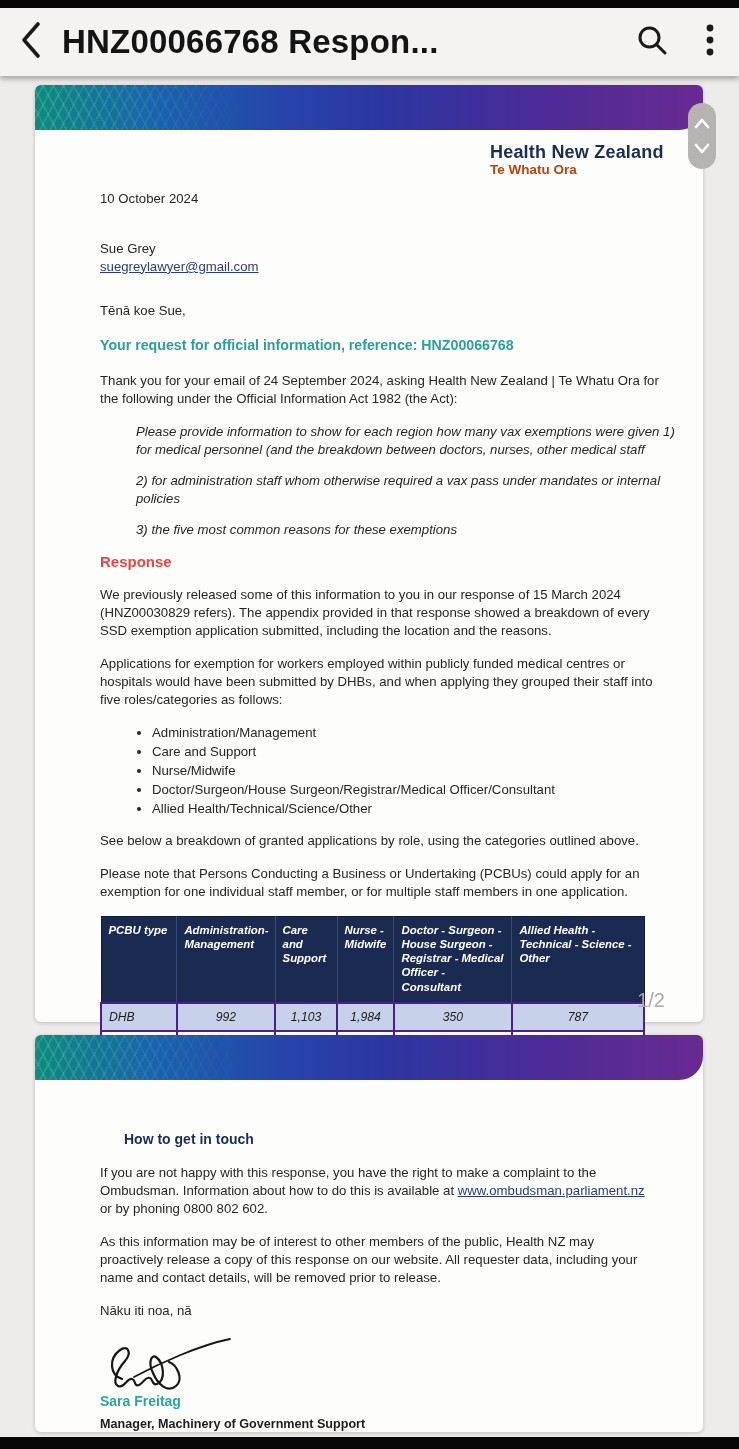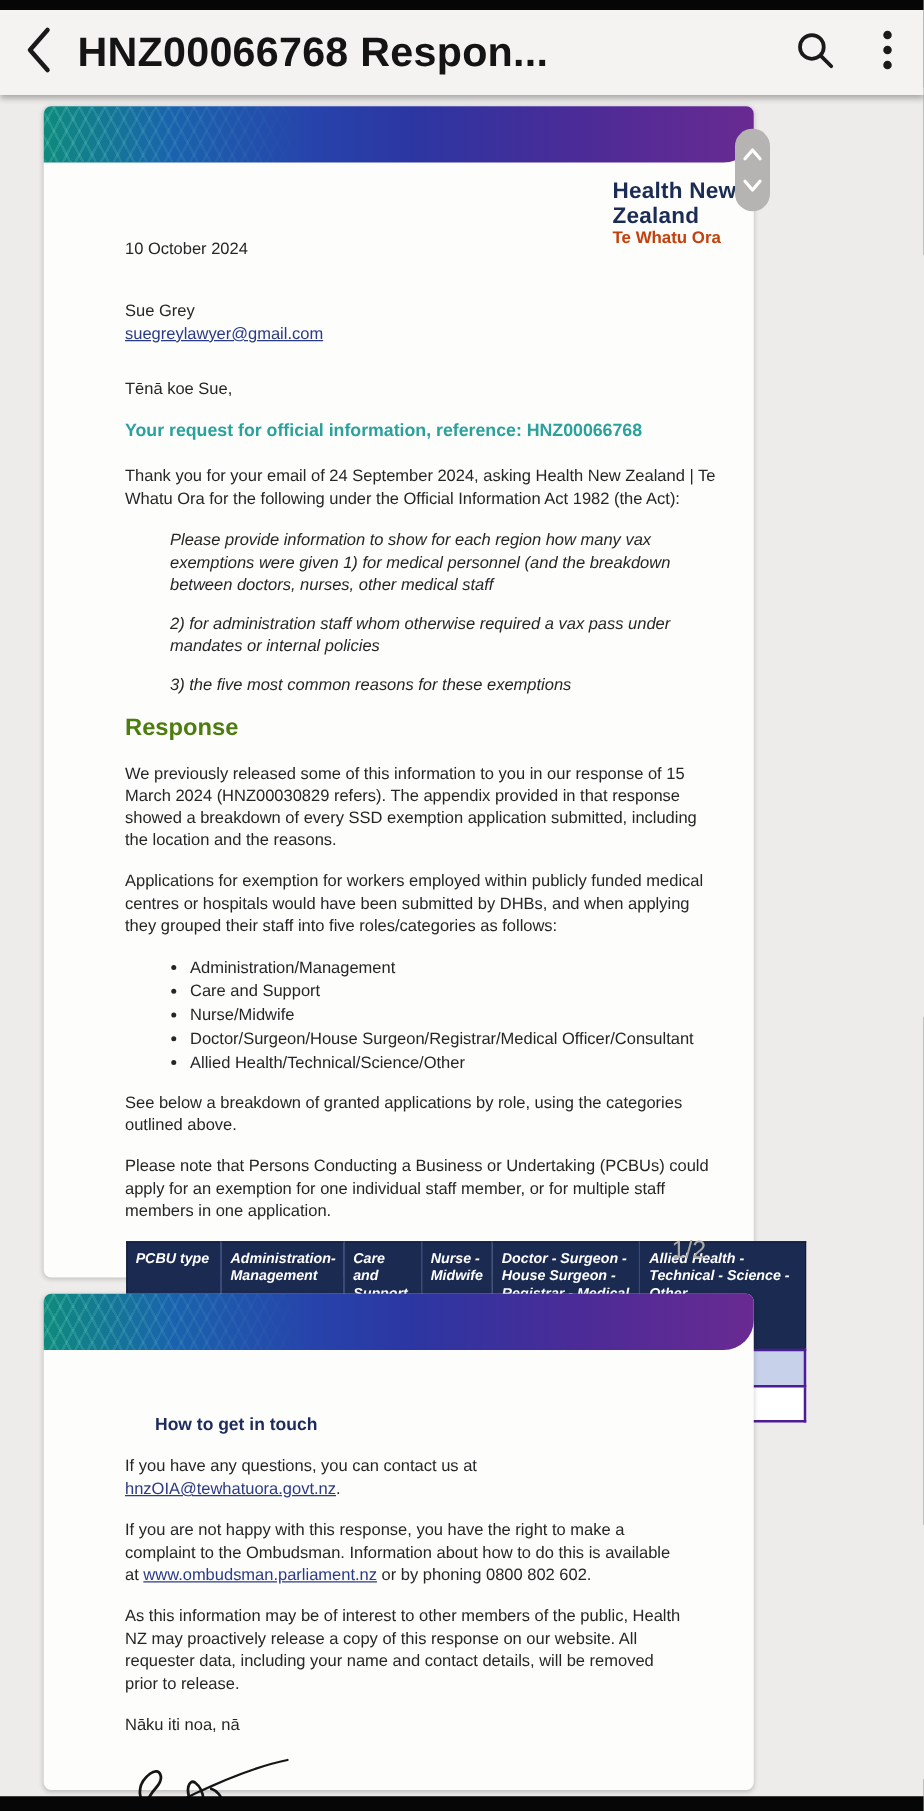--- a/index.html
+++ b/index.html
@@ -16,21 +16,21 @@
             display:flex; align-items:center; z-index:20; box-shadow:0 3px 5px rgba(0,0,0,.30); }
   .appbar .back-btn { width:62px; height:62px; display:flex; align-items:center; justify-content:center; cursor:pointer; }
   .appbar .title { font-size:33px; font-weight:600; color:#141414; letter-spacing:.2px; white-space:nowrap;
                    overflow:hidden; flex:0 1 auto; margin-right:8px; }
   .appbar .spacer { flex:1; }
   .appbar .icon-btn { width:58px; height:62px; display:flex; align-items:center; justify-content:center; cursor:pointer; }
 
   
   .viewer { position:absolute; top:70px; left:0; width:739px; height:1367px; background:#edecea; }
 
-  .page-card { position:absolute; left:35px; width:568px; background:#fdfdfc; border-radius:6px;
+  .page-card { position:absolute; left:35px; width:668px; background:#fdfdfc; border-radius:6px;
                box-shadow:0 1px 4px rgba(0,0,0,.20); }
   .page-1 { top:15px; height:937px; }
   .page-2 { top:965px; height:397px; }
 
   .banner { position:relative; height:45px; width:100%; border-radius:6px 6px 24px 0;
             background:linear-gradient(90deg,#0f8a7d 0%,#1a63ad 18%,#2743ab 38%,#2c36a2 52%,#4c2b97 76%,#692a92 100%);
             overflow:hidden; }
   .banner .pattern { position:absolute; left:0; top:0; bottom:0; width:220px;
             background:
               repeating-linear-gradient(62deg, rgba(160,255,235,.14) 0 2px, transparent 2px 9px),
@@ -53,21 +53,21 @@
   .letter { padding:0 28px 0 65px; font-size:13.2px; color:#262626; line-height:1.36; }
   .p1-body { margin-top:60px; }
   .t-date { margin-bottom:32px; }
   .t-recipient { margin-bottom:26px; }
   .t-email a, .link { color:#2b3a85; text-decoration:underline; cursor:pointer; }
   .t-salutation { margin-bottom:16px; }
   .t-subject { color:#2ba19c; font-weight:bold; font-size:14.2px; margin-bottom:17px; }
   .t-para { margin-bottom:15px; }
   .quote { margin:0 0 0 36px; font-style:italic; }
   .quote p { margin-bottom:13px; }
-  .h-response { color:#4d7c0f; font-weight:bold; font-size:19px; margin:8px 0 14px; }
+  .h-response { color:#ef4444; font-weight:bold; font-size:15px; margin:8px 0 14px; }
   ul.cats { list-style:disc; margin:0 0 14px 52px; }
   ul.cats li { margin-bottom:1px; }
 
   
   table.exemptions { border-collapse:collapse; width:545px; margin-top:6px; font-style:italic; }
   table.exemptions th { background:#1b2a50; color:#fff; font-weight:bold; text-align:left;
         font-size:11.4px; padding:6px 6px 8px 7px; vertical-align:top; border:1px solid #101b38; border-right-color:#3a4a78; line-height:1.25; }
   table.exemptions th:last-child { border-right-color:#101b38; }
   table.exemptions td { border:2px solid #4c1d95; font-size:12.2px; padding:5px 4px; text-align:center; color:#1d1d1d; }
   table.exemptions td.rowlabel { text-align:left; padding-left:7px; }
@@ -222,21 +222,20 @@
     </div>
 
     <div class="page-card page-2">
       <div class="banner">
         <div class="pattern"></div>
       </div>
 
       <div class="p2-body">
         <div class="h-touch">How to get in touch</div>
 
-        <p class="t-para"><span>If you have any questions, you can contact us at </span><a class="link">hnzOIA@tewhatuora.govt.nz</a><span>.</span></p>
 
         <p class="t-para"><span>If you are not happy with this response, you have the right to make a complaint to the Ombudsman. Information about how to do this is available at </span><a class="link">www.ombudsman.parliament.nz</a><span> or by phoning 0800 802 602.</span></p>
 
         <p class="t-para">As this information may be of interest to other members of the public, Health NZ may proactively release a copy of this response on our website. All requester data, including your name and contact details, will be removed prior to release.</p>
 
         <p class="t-para">Nāku iti noa, nā</p>
 
         <div class="sig-block">
           <svg width="160" height="66" viewBox="0 0 160 66">
             <path d="M22 44 C10 40 8 24 20 15 C28 9 32 18 25 26 C17 35 12 48 18 51 C24 54 27 43 32 44 C36 45 34 52 39 50 C44 48 45 41 50 43 C53 44 52 51 57 49 C66 45 64 28 56 22 C51 19 48 28 53 38 C58 50 68 58 76 51 C84 44 77 30 69 27" fill="none" stroke="#161616" stroke-width="2.2" stroke-linecap="round"></path>

